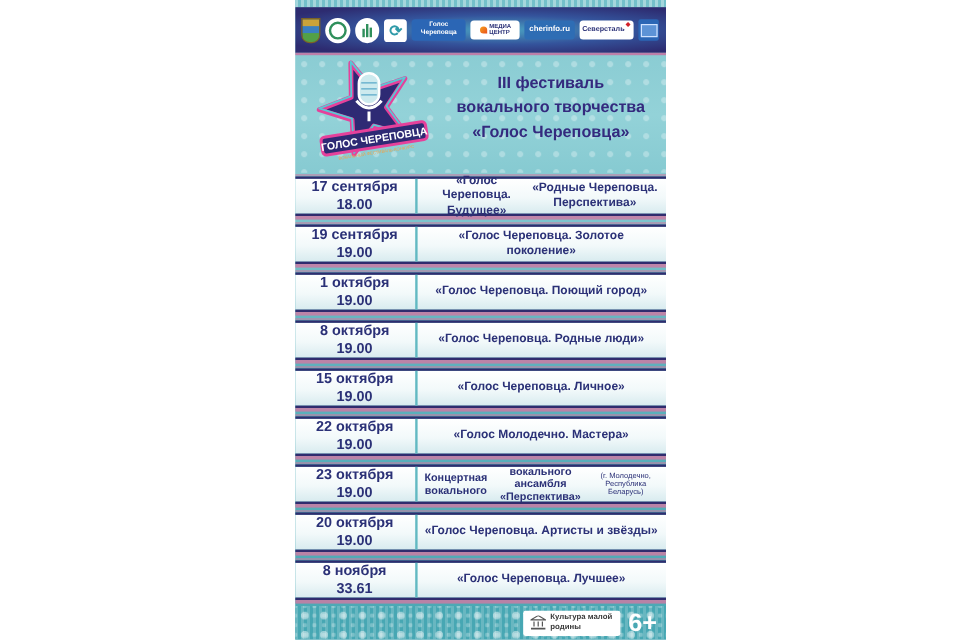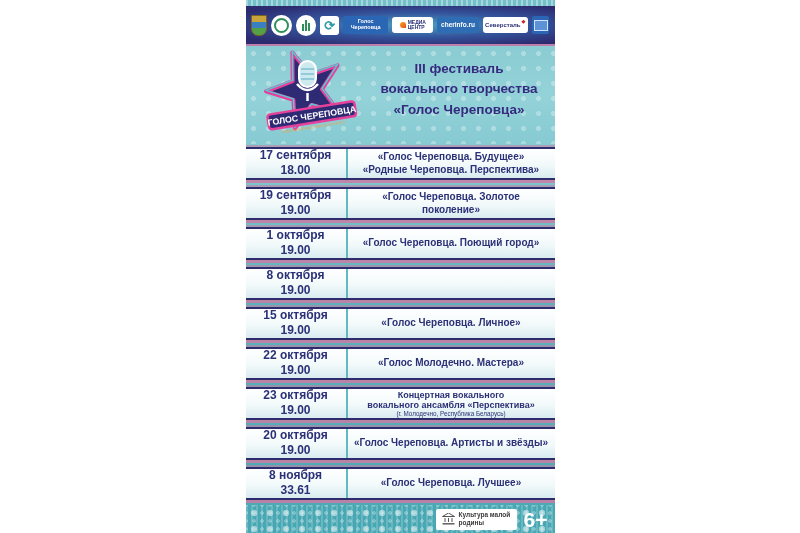--- a/index.html
+++ b/index.html
@@ -65,21 +65,21 @@
     box-shadow:0 3px 0 rgba(203,123,163,.85),0 -2px 0 rgba(203,123,163,.55);
     display:flex;align-items:stretch;
   }
   .row:first-child{margin-top:0;}
   .date-cell{
     width:100px;flex:0 0 auto;border-right:2px solid #62b9c2;
     display:flex;flex-direction:column;align-items:center;justify-content:space-between;
     color:#2b3177;font-weight:bold;font-size:12px;line-height:1.15;
   }
   .event-cell{
-    flex:1;display:flex;flex-direction:column;align-items:center;justify-content:center;
+    flex:1;display:flex;flex-direction:row;align-items:center;justify-content:center;
     color:#2b3177;font-weight:bold;font-size:10px;line-height:1.22;text-align:center;padding:0 5px;
   }
   .row.compact .event-cell{font-size:9px;line-height:1.15;}
   .event-cell .note{font-size:6.3px;font-weight:normal;}
   
   .footer{
     position:absolute;left:0;right:0;bottom:0;height:28px;background-color:#47a7b3;
     background-image:
       radial-gradient(rgba(255,255,255,.45) 3px,rgba(255,255,255,0) 3.6px),
       radial-gradient(rgba(255,255,255,.28) 1.6px,rgba(255,255,255,0) 2.1px),
@@ -190,20 +190,23 @@
       <div class="event-cell">
           <div>«Голос Череповца. Поющий город»</div>
         </div>
     </div>
 
     <div class="row">
       <div class="date-cell">
         <div>8 октября</div>
         <div>19.00</div>
       </div>
+      <div class="event-cell">
+          <div>«Голос Череповца. Родные люди»</div>
+        </div>
     </div>
 
     <div class="row">
       <div class="date-cell">
         <div>15 октября</div>
         <div>19.00</div>
       </div>
       <div class="event-cell">
           <div>«Голос Череповца. Личное»</div>
         </div>

